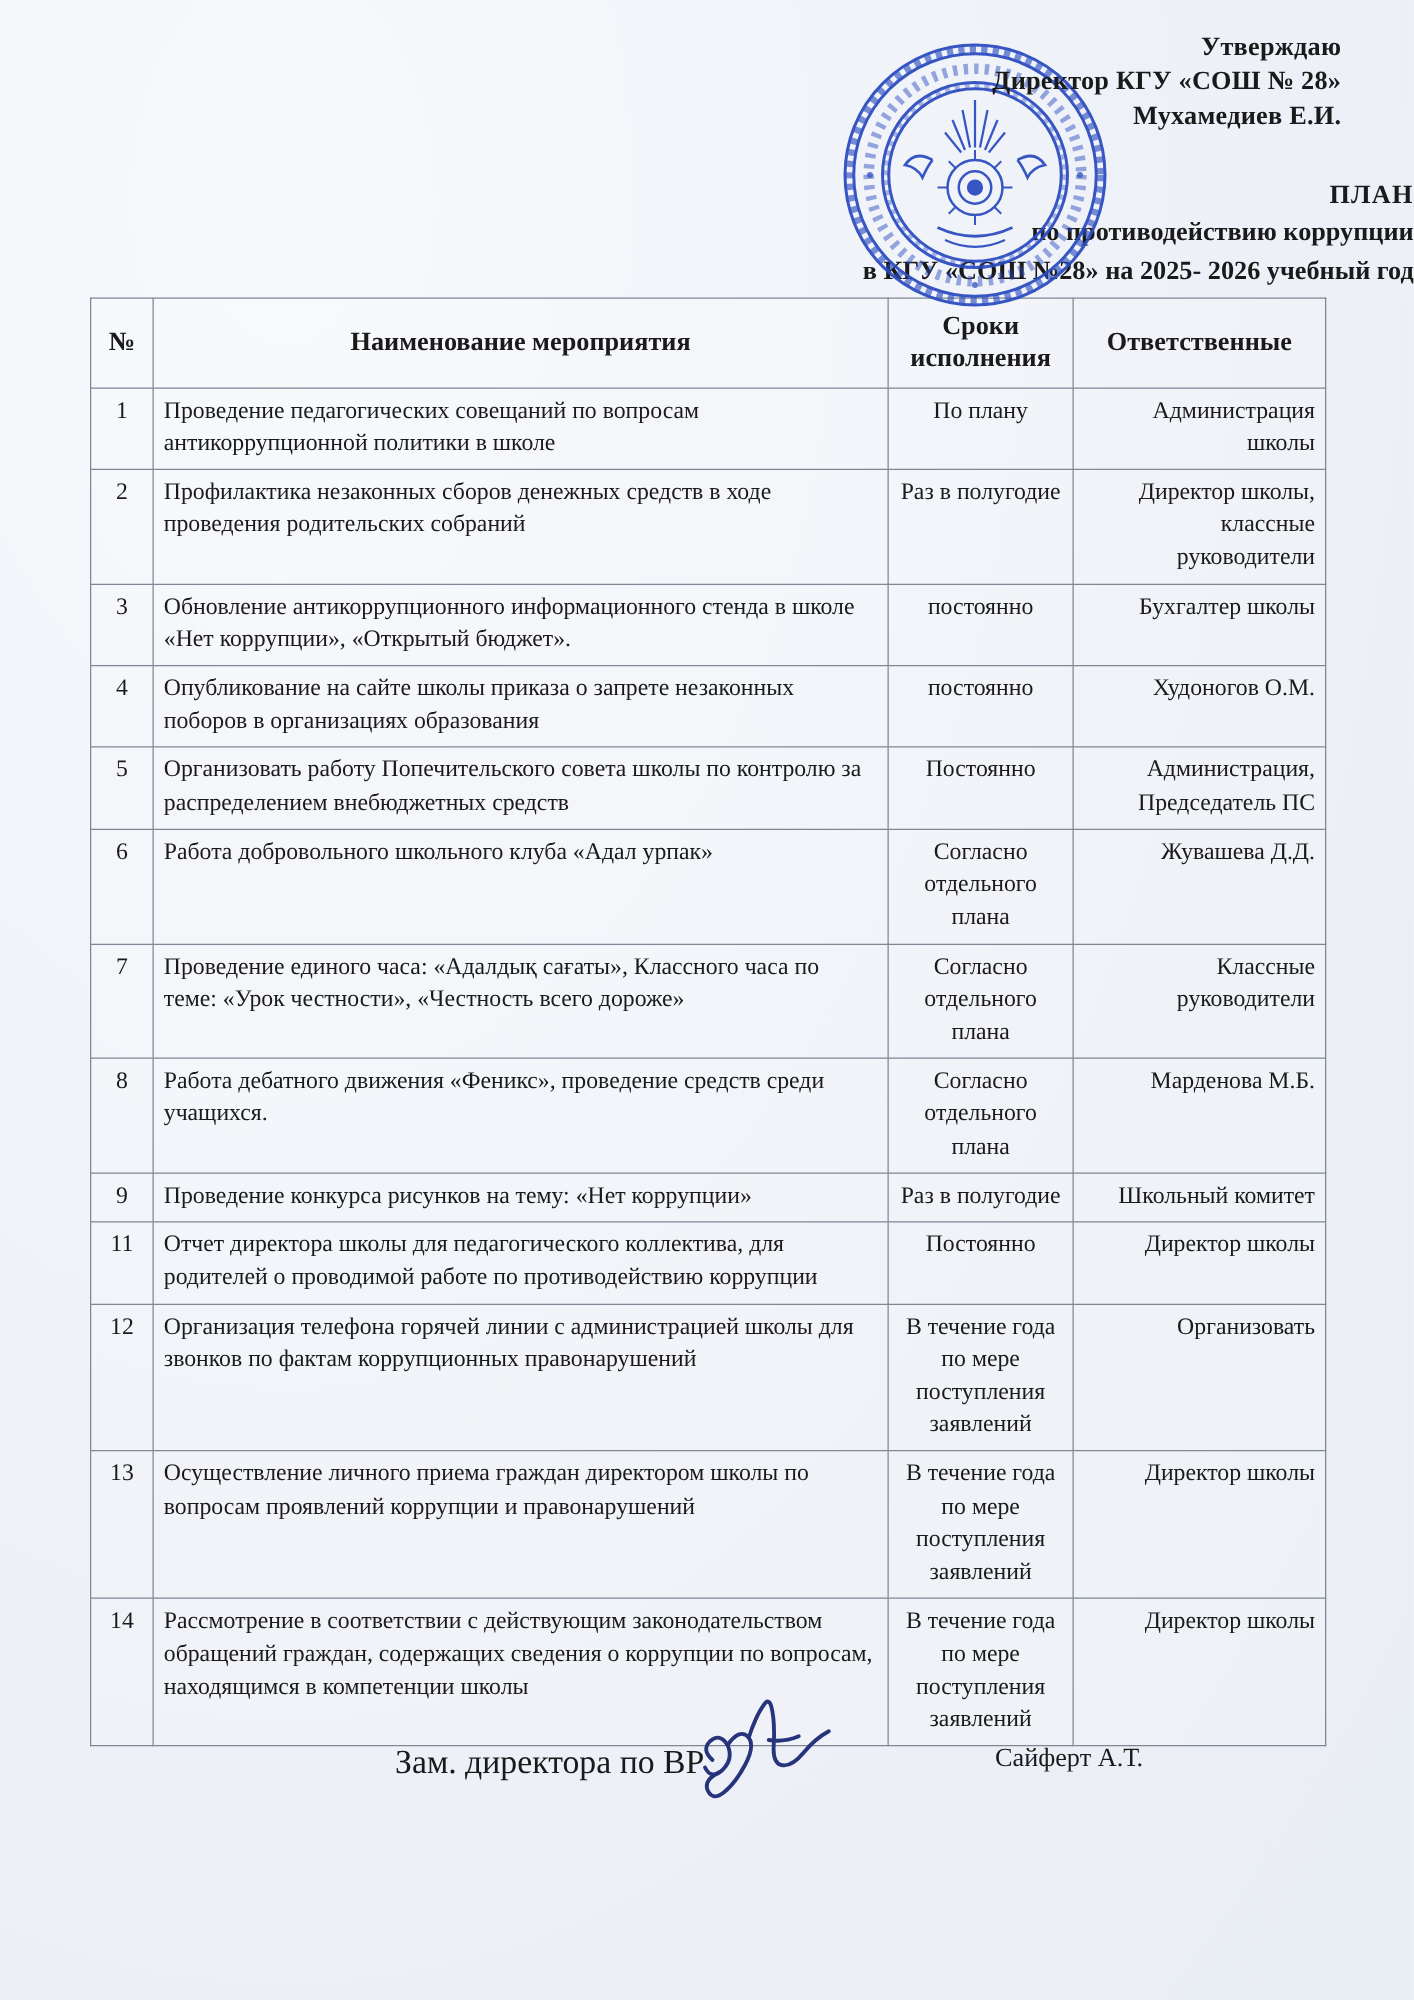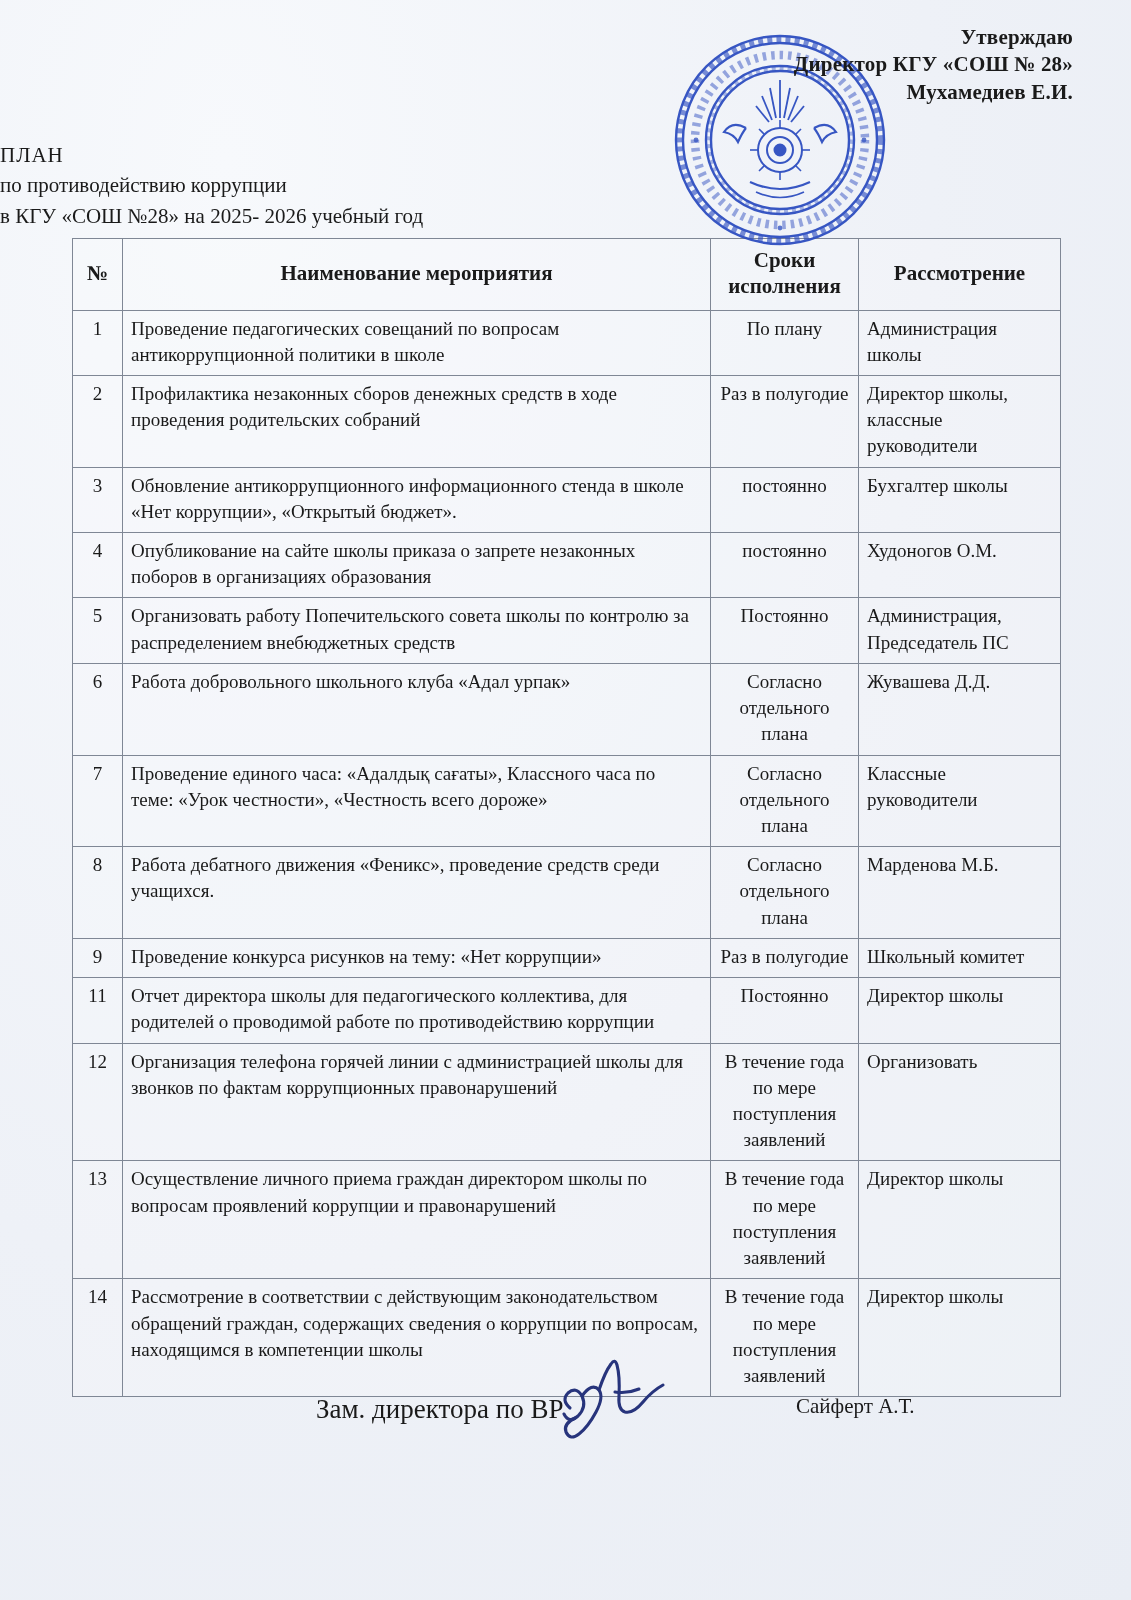--- a/index.html
+++ b/index.html
@@ -55,22 +55,22 @@
     opacity: .93;
     pointer-events: none;
   }
 
   
   .doc-title {
     position: absolute;
     top: 140px;
     left: 0;
     width: 1131px;
-    text-align: left;
-    font-weight: normal;
+    text-align: right;
+    font-weight: bold;
     font-size: 21px;
     line-height: 1.45;
     z-index: 2;
   }
   .doc-title .l1 { letter-spacing: 1px; }
 
   
   .tbl-wrap {
     position: absolute;
     left: 72px;
@@ -100,21 +100,21 @@
     line-height: 1.25;
   }
   col.c-num    { width: 50px; }
   col.c-name   { width: 588px; }
   col.c-term   { width: 148px; }
   col.c-resp   { width: 202px; }
 
   td.num  { text-align: center; font-size: 20px; padding-top: 10px; }
   td.name { text-align: left; padding-left: 12px; padding-top: 9px; }
   td.term { text-align: center; padding-top: 7px; }
-  td.resp { text-align: left; padding-top: 7px; }
+  td.resp { text-align: right; padding-top: 7px; }
 
   
   .footer {
     position: absolute;
     top: 1388px;
     left: 0;
     width: 1131px;
     height: 60px;
     z-index: 2;
   }
@@ -219,21 +219,21 @@
           <col class="c-resp">
       </colgroup>
       <thead>
         <tr>
           <th>№</th>
           <th>Наименование мероприятия</th>
           <th>
             <span>Сроки</span><br>
             <span>исполнения</span>
           </th>
-          <th>Рассмотрение</th>
+          <th>Ответственные</th>
         </tr>
       </thead>
       <tbody id="plan-body">
           <tr>
             <td class="num">1</td>
             <td class="name">Проведение педагогических совещаний по вопросам антикоррупционной политики в школе</td>
             <td class="term">По плану</td>
             <td class="resp">Администрация школы</td>
           </tr>
           <tr>

